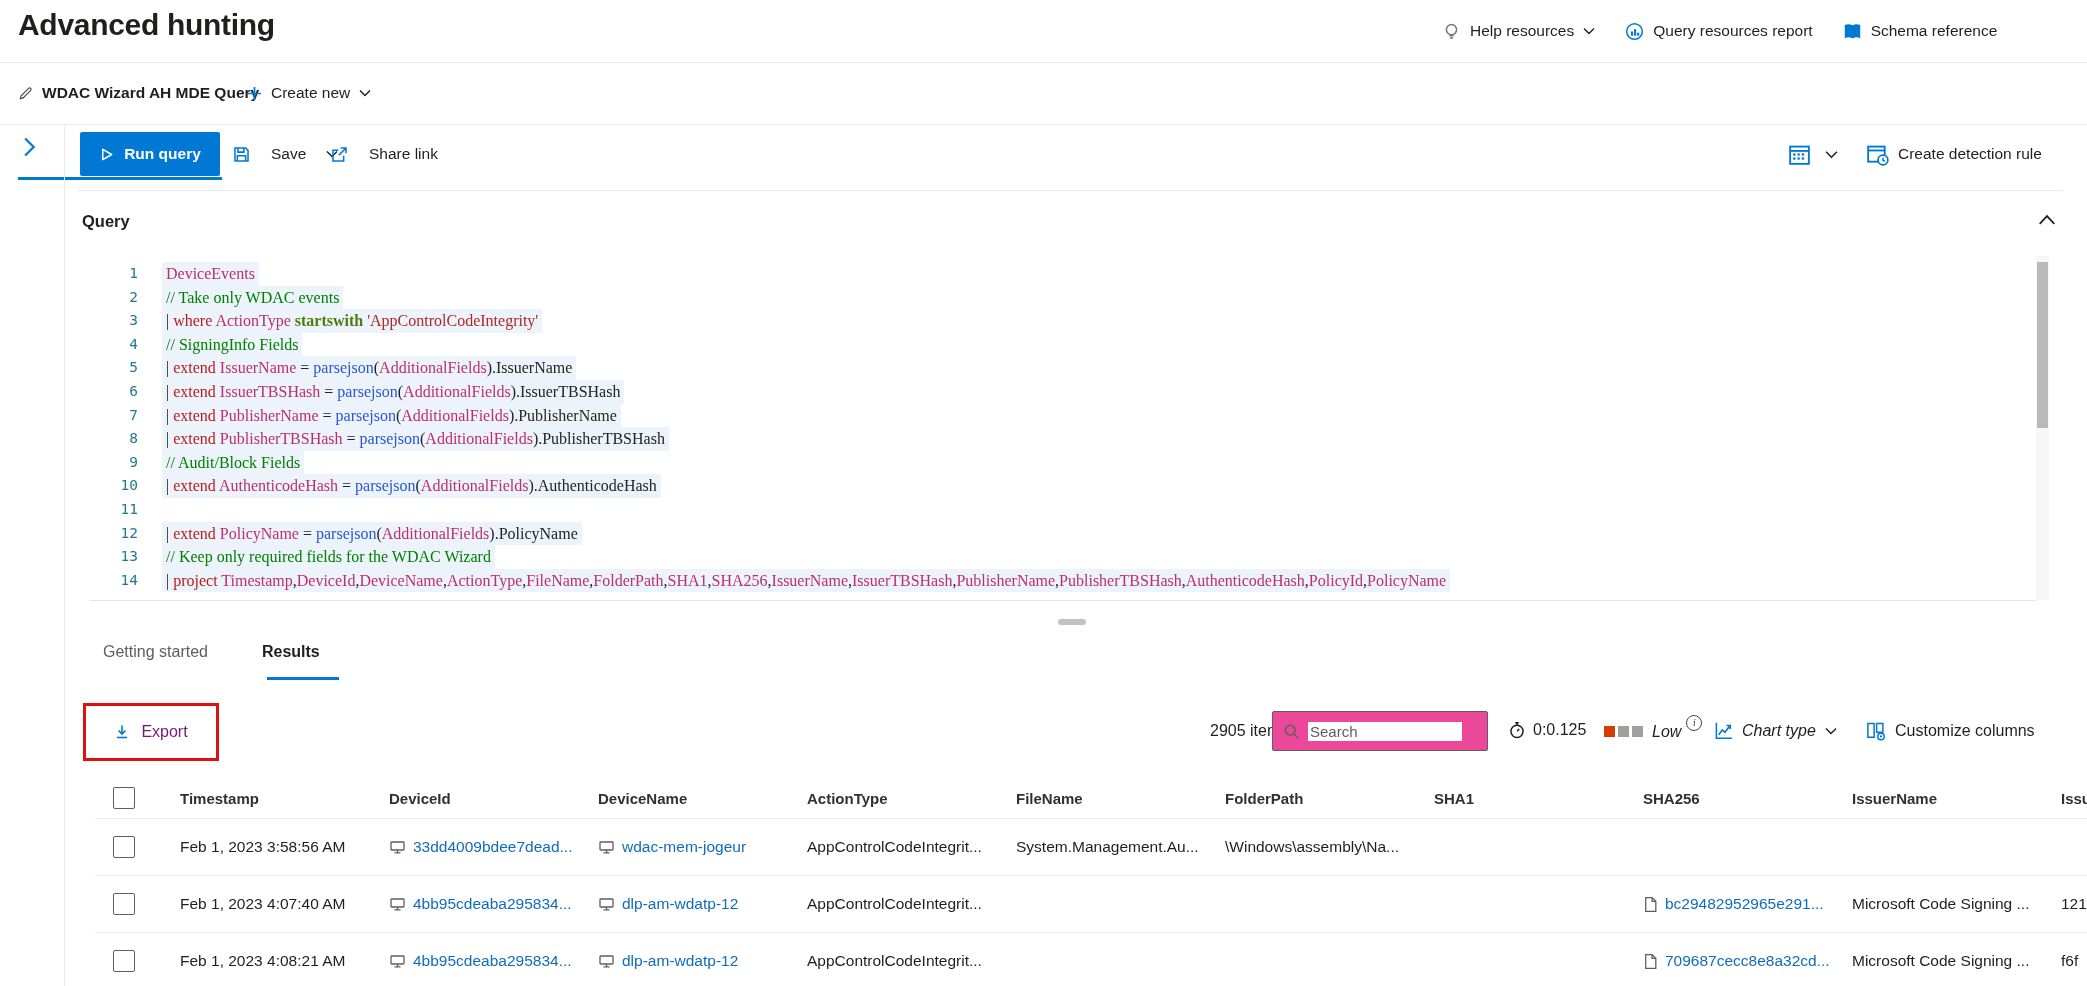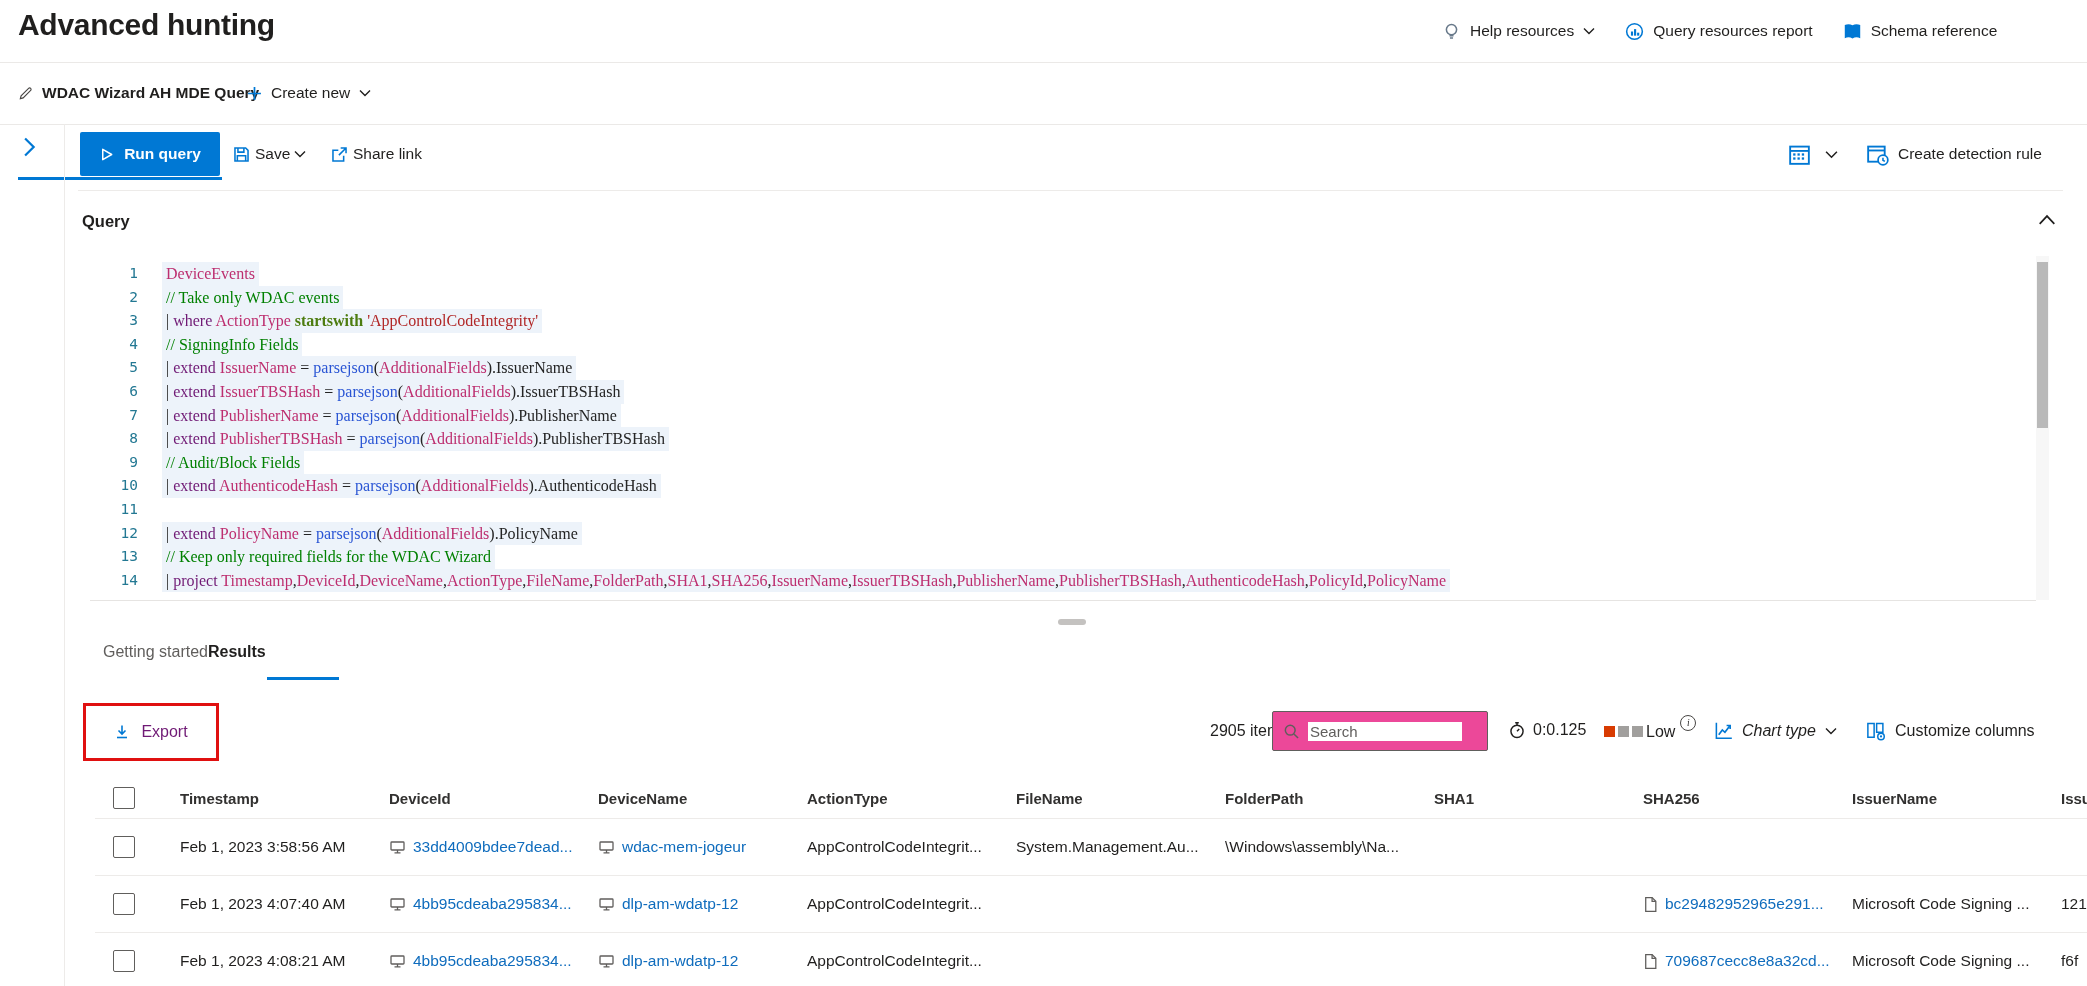--- a/index.html
+++ b/index.html
@@ -20,67 +20,67 @@
              font-size:15.5px;font-weight:700;}
   .tab-underline{position:absolute;left:18px;top:115px;width:204px;height:3px;background:#0078D4;}
   .create-new{position:absolute;left:247px;top:0;height:62px;display:flex;align-items:center;gap:9px;font-size:15.5px;}
 
   
   .left-rail-divider{position:absolute;left:64px;top:124px;width:1px;height:862px;background:#EDEBE9;}
   .collapse-right{position:absolute;left:22px;top:136px;}
   .run-btn{position:absolute;left:80px;top:132px;width:140px;height:44px;background:#0078D4;border:none;border-radius:2px;
            color:#fff;font-size:15.5px;font-weight:600;display:flex;align-items:center;justify-content:center;gap:10px;
            font-family:"Liberation Sans",sans-serif;cursor:pointer;}
-  .cmd-item{position:absolute;top:132px;height:44px;display:flex;align-items:center;gap:4px;font-size:15.5px;cursor:pointer;}
+  .cmd-item{position:absolute;top:132px;height:44px;display:flex;align-items:center;gap:20px;font-size:15.5px;cursor:pointer;}
   .save-item{left:232px;}
   .share-item{left:330px;}
   .right-cmds{position:absolute;left:1788px;top:132px;height:44px;display:flex;align-items:center;gap:14px;}
   .rule-item{display:flex;align-items:center;gap:9px;font-size:15.5px;cursor:pointer;}
 
   
   .panel-top-border{position:absolute;left:78px;top:190px;width:1985px;height:1px;background:#EDEBE9;}
   .query-label{position:absolute;left:82px;top:212px;font-size:16.5px;font-weight:700;}
   .panel-collapse{position:absolute;left:2038px;top:214px;cursor:pointer;}
   .code-area{position:absolute;left:90px;top:262px;width:1940px;height:332px;overflow:hidden;
              font-family:"DejaVu Sans Mono","Liberation Mono",monospace;font-size:16px;}
   .code-line{height:23.6px;line-height:23.6px;white-space:pre;display:flex;}
   .ln{width:48px;text-align:right;color:#237893;font-size:14.5px;flex:0 0 auto;margin-right:24px;}
   .code-text{background:#EDF3FA;padding:0 4px;font-family:Liberation Serif, serif;}
   .tok-tbl{color:#BD2E6F;}
-  .tok-kw{color:#701a75;}
+  .tok-kw{color:#b91c1c;}
   .tok-cmt{color:#008000;}
   .tok-str{color:#B12727;}
   .tok-fn{color:#2A55D4;}
   .tok-op{color:#242424;}
   .tok-b{color:#4d7c0f;font-weight:700;}
   .v-scrollbar{position:absolute;left:2036px;top:256px;width:13px;height:344px;background:#F7F7F7;}
   .v-thumb{position:absolute;left:1px;top:6px;width:11px;height:166px;background:#B9B9B9;}
   .code-bottom-line{position:absolute;left:90px;top:600px;width:1946px;height:1px;background:#E6E4E2;}
   .splitter-handle{position:absolute;left:1058px;top:619px;width:28px;height:6px;border-radius:3px;background:#C4C2C0;cursor:row-resize;}
 
   
-  .results-tabs{position:absolute;left:103px;top:643px;display:flex;font-size:16px;}
+  .results-tabs{position:absolute;left:103px;top:643px;display:flex;gap:54px;font-size:16px;}
   .rtab{padding-bottom:14px;color:#605E5C;cursor:pointer;}
   .rtab.active{color:#201F1E;font-weight:700;}
   .rtab-underline{position:absolute;left:267px;top:677px;width:72px;height:3px;background:#0078D4;}
 
   
   .export-annotation{position:absolute;left:83px;top:703px;width:130px;height:52px;border:3px solid #E01010;
                      display:flex;align-items:center;justify-content:center;}
   .export-btn{display:flex;align-items:center;gap:11px;font-size:16px;background:none;border:none;cursor:pointer;
               font-family:"Liberation Sans",sans-serif;color:#701a75;justify-content:center;}
   .items-count{position:absolute;left:1188px;top:722px;font-size:16px;margin-left:22px;}
   .search-box{position:absolute;left:1272px;top:711px;width:216px;height:40px;border:1px solid #605E5C;border-radius:2px;
               display:flex;align-items:center;gap:8px;padding:0 10px;box-sizing:border-box;background:#ec4899;}
   .search-box input{border:none;outline:none;font-size:15px;font-family:"Liberation Sans",sans-serif;width:150px;color:#201F1E;}
   .search-box input::placeholder{color:#605E5C;}
   .timing{position:absolute;left:1508px;top:721px;display:flex;align-items:center;gap:7px;font-size:16px;}
   .usage{position:absolute;left:1604px;top:721px;display:flex;align-items:flex-start;gap:3px;font-size:16px;}
   .sq{width:11px;height:11px;display:inline-block;margin-top:5px;}
-  .usage-label{margin-left:0;line-height:21px;}
+  .usage-label{margin-left:6px;line-height:21px;font-style:italic;}
   .info-sup{width:14px;height:14px;border:1px solid #484644;border-radius:50%;font-size:9.5px;line-height:14px;
             text-align:center;font-family:"Liberation Serif",serif;font-style:italic;margin-top:-6px;margin-left:2px;}
   .chart-type{position:absolute;left:1714px;top:721px;display:flex;align-items:center;gap:9px;font-size:16px;cursor:pointer;font-style:italic;}
   .customize{position:absolute;left:1866px;top:721px;display:flex;align-items:center;gap:9px;font-size:16px;cursor:pointer;}
 
   
   .results-table{position:absolute;left:95px;top:778px;width:2100px;}
   .tr{display:grid;grid-template-columns:85px repeat(9,209px) 150px;align-items:center;}
   .tr.thead{height:40px;border-bottom:1px solid #EDEBE9;}
   .tr.row{height:56px;border-bottom:1px solid #EDEBE9;}

